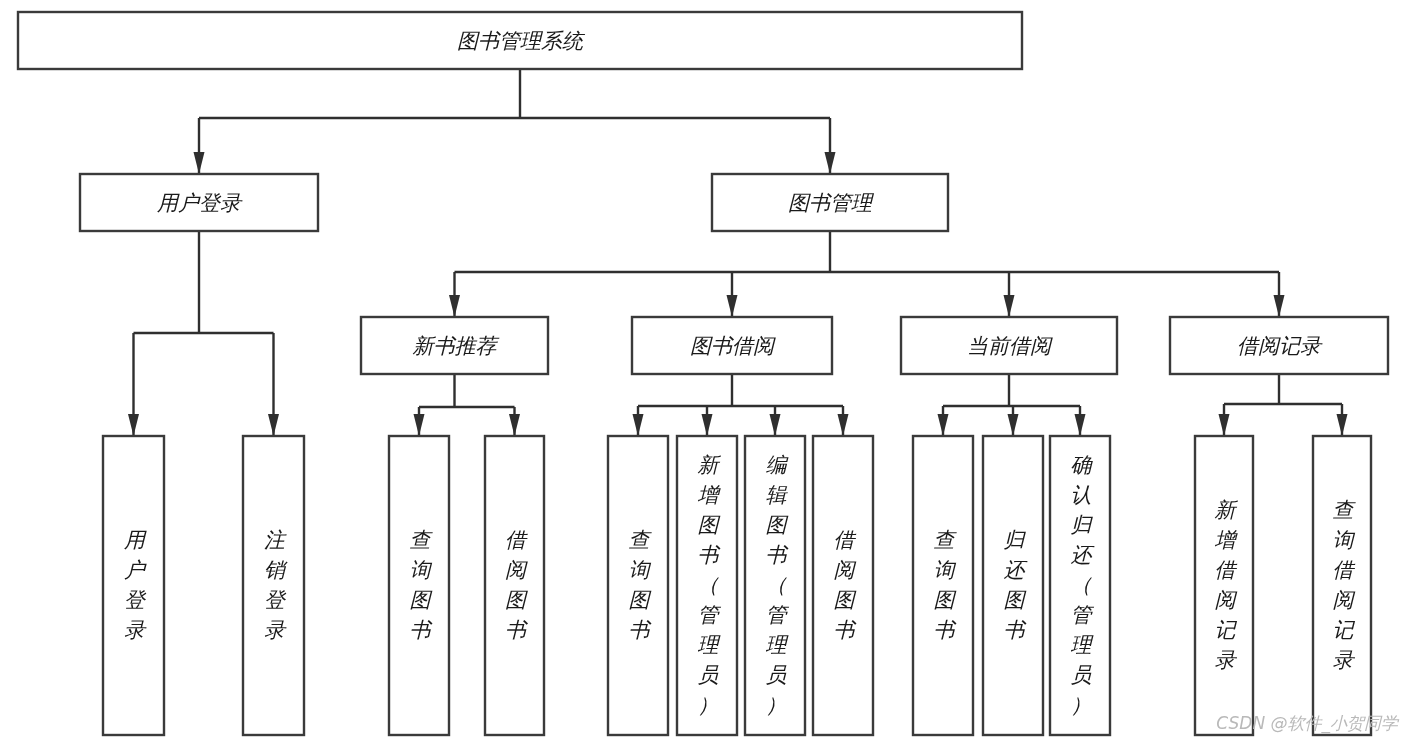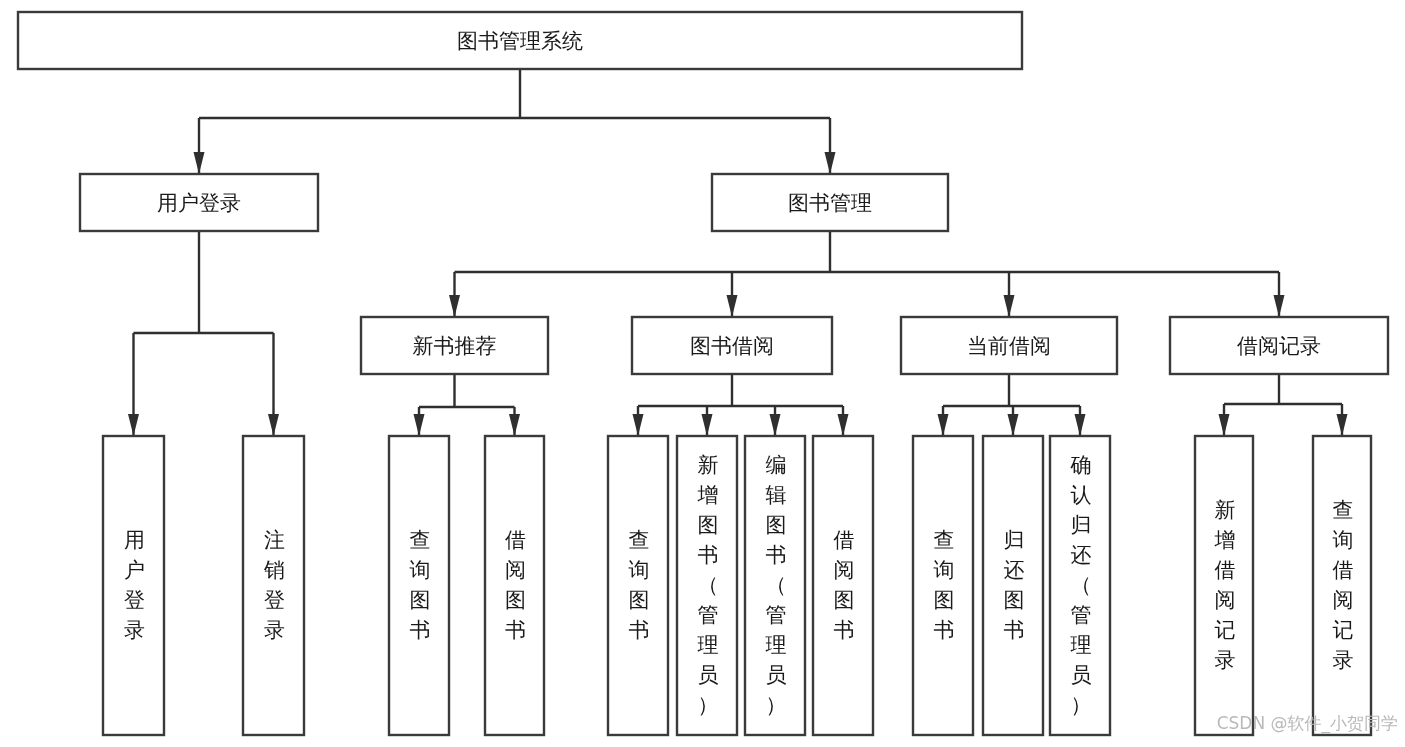--- a/index.html
+++ b/index.html
@@ -13,20 +13,21 @@
     font-family: "DejaVu Sans", "Liberation Sans", sans-serif;
     overflow: hidden;
     position: relative;
   }
   #chart-root {
     position: absolute;
     left: 0;
     top: 0;
     width: 1405px;
     height: 747px;
+    font-style: italic;
   }
   .node-box {
     fill: #ffffff;
     stroke: #3a3a3a;
     stroke-width: 2.4;
   }
   .node-label {
     fill: #1a1a1a;
     font-family: "DejaVu Sans", "Liberation Sans", sans-serif;
     font-size: 21px;

